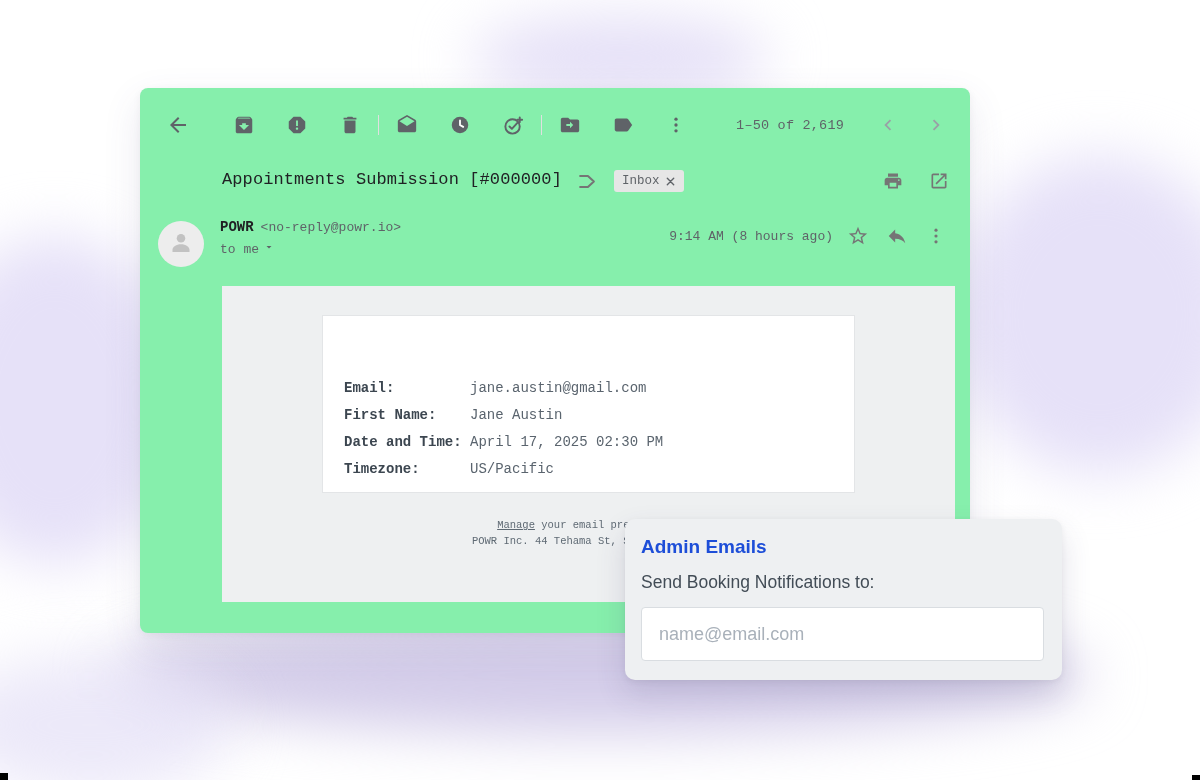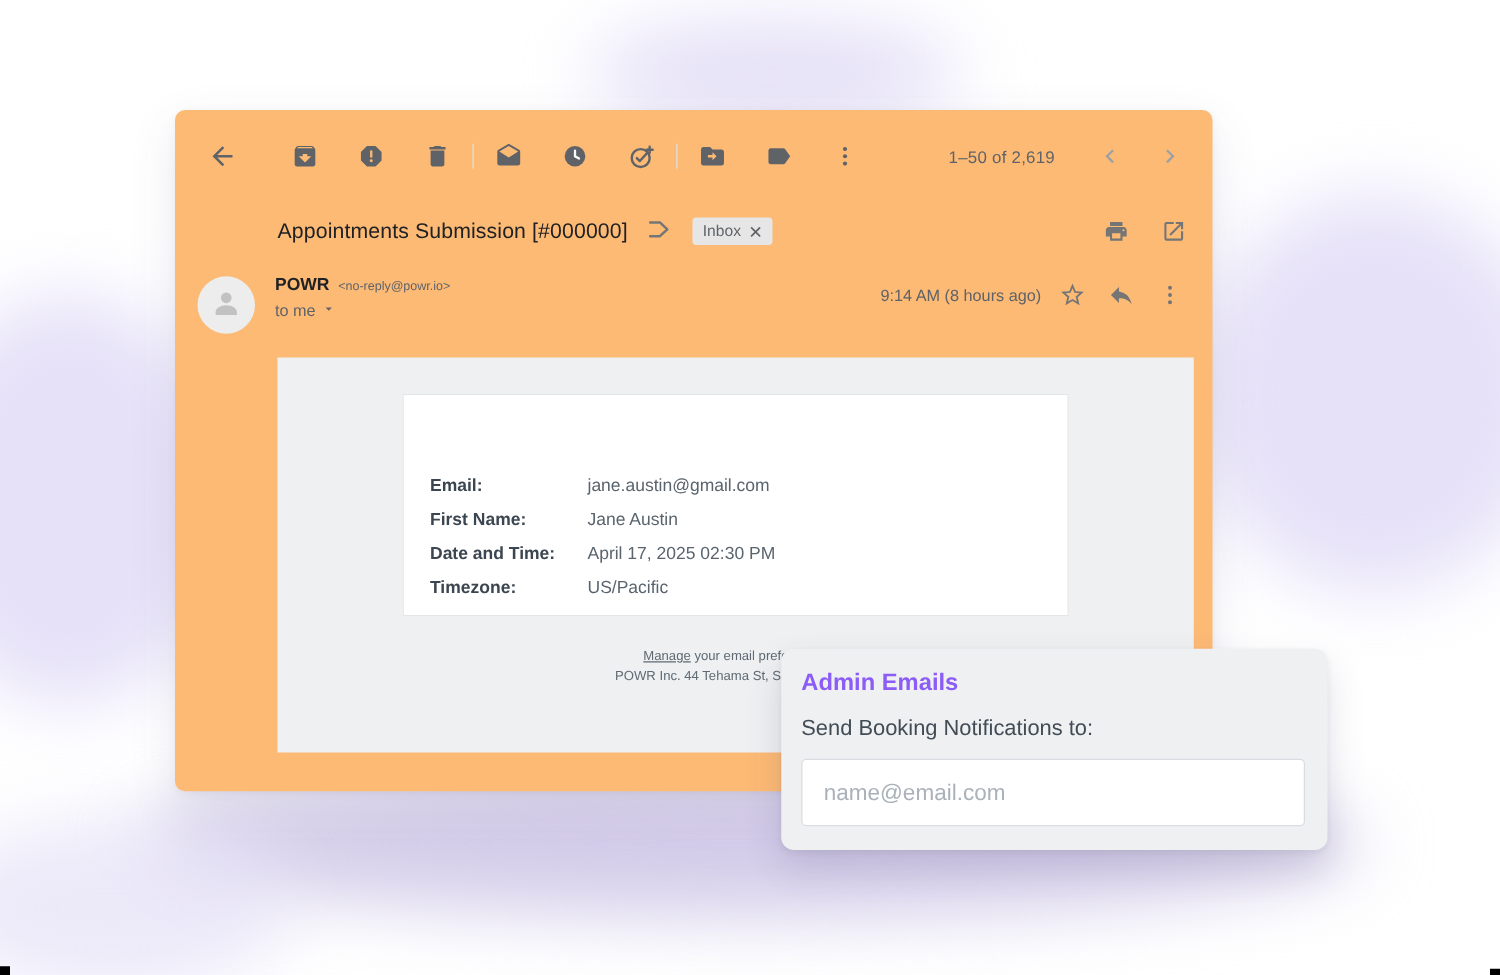--- a/index.html
+++ b/index.html
@@ -14,51 +14,51 @@
   .blob-right  { left:955px; top:155px; width:290px; height:320px; background:rgba(226,220,247,.85); }
   .blob-bottom { left:110px; top:618px; width:980px; height:115px; background:rgba(206,199,231,.9); }
   .blob-bottom2{ left:-50px; top:655px; width:280px; height:140px; background:rgba(228,223,247,.7); }
 
   .corner-mark { position:absolute; background:#000; }
   .mark-bl { left:0; top:773px; width:8px; height:7px; }
   .mark-br { left:1192px; top:775px; width:8px; height:5px; }
 
   
   .gmail-card { position:absolute; left:140px; top:88px; width:830px; height:545px;
-    background:#fdba74; border-radius:8px;
-    box-shadow:0 14px 38px rgba(85,75,130,.12), 0 2px 8px rgba(0,0,0,.05); z-index:2; }
+    background:#86efac; border-radius:8px;
+    box-shadow:0 14px 38px rgba(85,75,130,.12), 0 2px 8px rgba(0,0,0,.05); z-index:2;font-family:Liberation Mono, monospace; }
 
   .toolbar { position:absolute; left:24px; right:20px; top:18px; height:38px;
     display:flex; align-items:center; color:#5f6368; }
   .tb-btn { width:28px; height:28px; display:flex; align-items:center; justify-content:center;
     cursor:pointer; flex:0 0 auto; }
   .tb-btn svg { display:block; }
   .tb-back { margin-right:38px; }
   .tb-gap { margin-right:25px; }
   .tb-divider { width:1px; height:20px; background:#e0e0e0; margin:0 14px 0 0; flex:0 0 auto; }
   .tb-count { margin-left:auto; font-size:13.5px; color:#5f6368; letter-spacing:.2px; }
   .tb-chevrons { display:flex; align-items:center; margin-left:30px; gap:20px; }
 
   .subject-row { position:absolute; left:82px; right:20px; top:82px; height:30px;
-    display:flex; align-items:center; }
+    display:flex; align-items:flex-start; }
   .subject-title { font-size:17px; color:#202124; letter-spacing:.1px; }
   .subject-icon { margin-left:14px; color:#757575; display:flex; cursor:pointer; }
   .chip { margin-left:16px; display:flex; align-items:center; gap:6px; background:#e6e6e6;
     border-radius:3px; height:22px; padding:0 8px; font-size:12.5px; color:#5f6368; cursor:pointer; }
   .chip-x { display:flex; cursor:pointer; color:#5f6368; }
   .subject-actions { margin-left:auto; display:flex; align-items:center; gap:24px; color:#757575; }
   .subject-actions .tb-btn { width:22px; height:22px; }
 
   .sender-row { position:absolute; left:18px; right:20px; top:131px; height:52px; }
   .avatar { position:absolute; left:0; top:2px; width:46px; height:46px; border-radius:50%;
     background:#ededed; display:flex; align-items:center; justify-content:center; }
   .sender-main { position:absolute; left:62px; top:0; }
   .sender-line1 { display:flex; align-items:baseline; gap:7px; }
   .sender-name { font-size:14px; font-weight:700; color:#202124; }
-  .sender-email { font-size:10px; color:#5f6368; }
+  .sender-email { font-size:13px; color:#5f6368; }
   .sender-line2 { margin-top:6px; display:flex; align-items:center; gap:4px; font-size:13px;
     color:#5f6368; cursor:pointer; }
   .sender-meta { position:absolute; right:0; top:3px; display:flex; align-items:center;
     gap:11px; color:#757575; }
   .sender-time { font-size:13px; color:#5f6368; }
 
   .email-body { position:absolute; left:82px; top:198px; width:733px; height:316px;
     background:#eef0f1; }
   .message-card { position:absolute; left:100px; top:29px; width:533px; height:178px;
     background:#fff; border:1px solid #e3e5e7; }
@@ -70,21 +70,21 @@
   .field-value { color:#5a646e; }
   .email-footer { position:absolute; left:0; right:0; top:231px; text-align:center;
     font-size:10.5px; line-height:16px; color:#5f6a74; }
   .email-footer .link { text-decoration:underline; cursor:pointer; color:#5f6a74; }
 
   
   .admin-card { position:absolute; left:625px; top:519px; width:437px; height:161px;
     background:#eef0f2; border-radius:10px; z-index:3;
     box-shadow:0 14px 30px rgba(70,65,110,.16), 0 2px 6px rgba(0,0,0,.06); }
   .admin-title { position:absolute; left:16px; top:17px; font-size:19px; font-weight:700;
-    color:#8b5cf6; }
+    color:#1d4ed8; }
   .admin-subtitle { position:absolute; left:16px; top:53px; font-size:17.5px; color:#424c56; }
   .admin-input { position:absolute; left:16px; top:88px; width:403px; height:54px;
     background:#fff; border:1px solid #d9dde1; border-radius:4px; padding:0 17px;
     font-size:18px; color:#39424c; font-family:"Liberation Sans", sans-serif; outline:none; }
   .admin-input::placeholder { color:#a9b1ba; }
 </style>
 </head>
 <body>
 
 <div class="stage">

